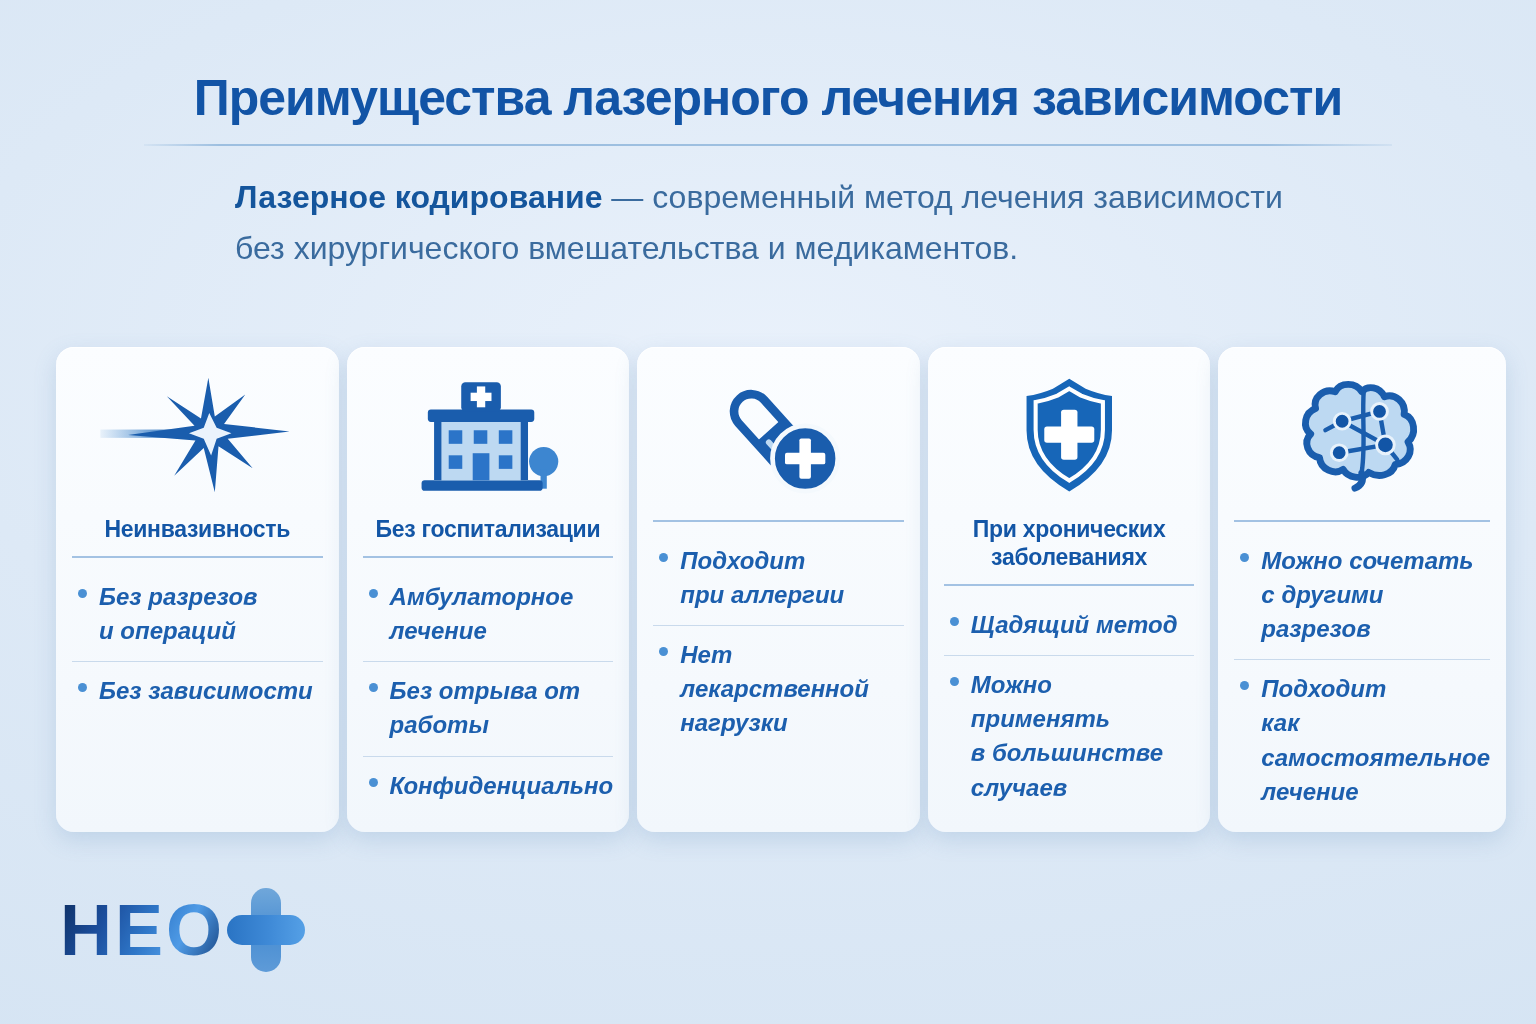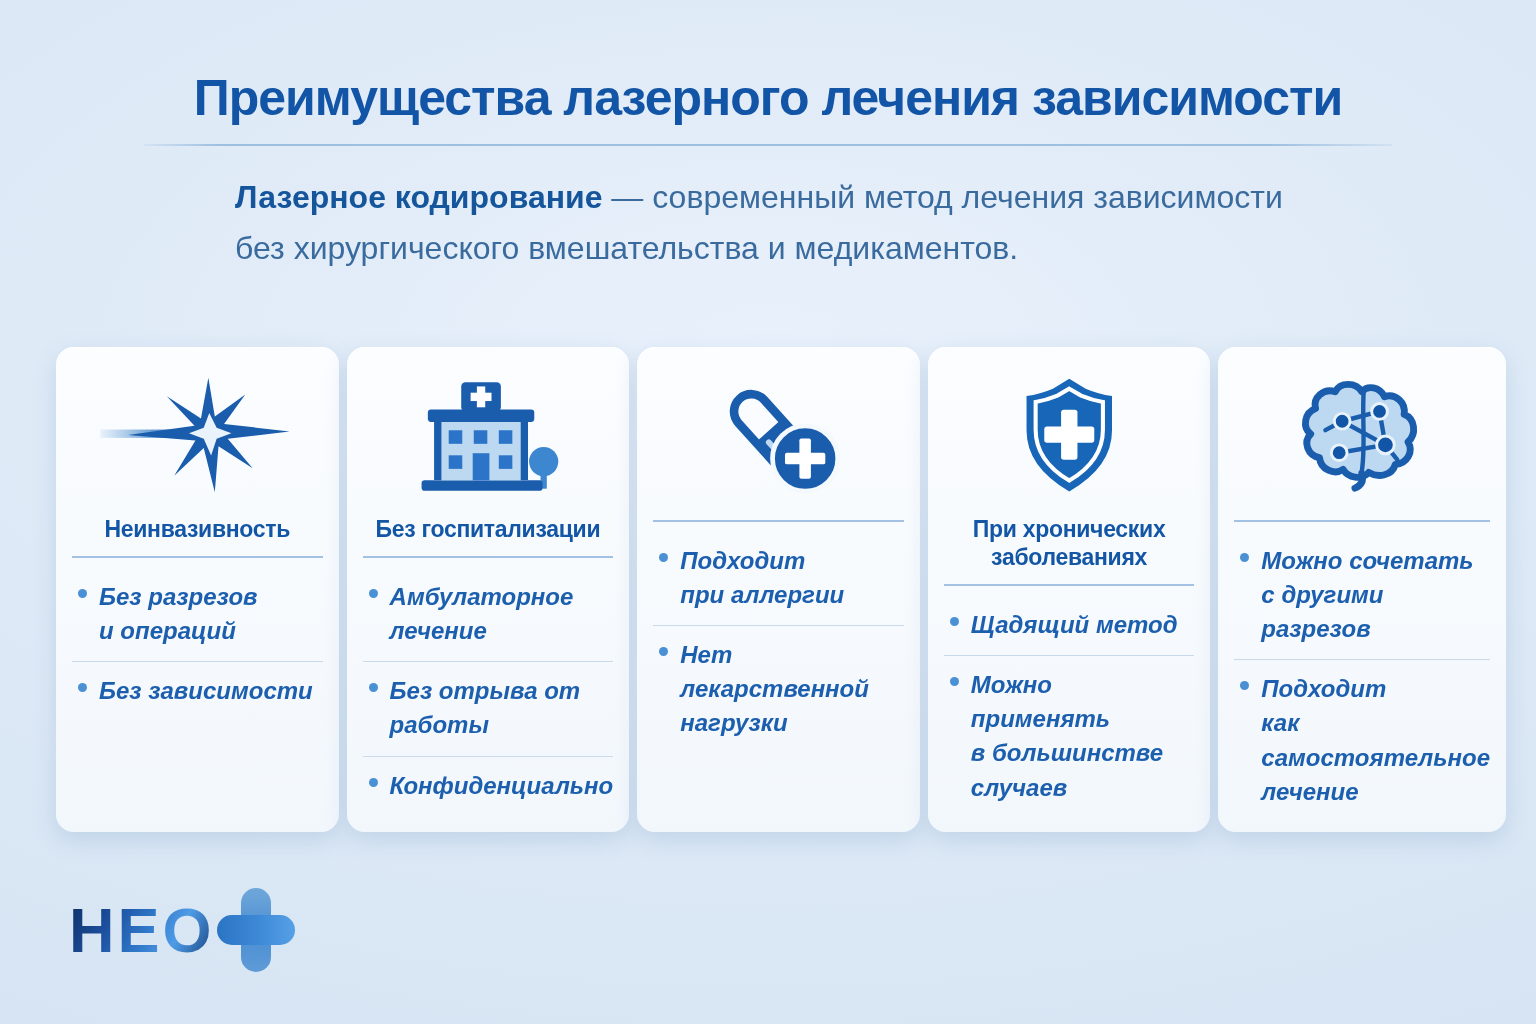--- a/index.html
+++ b/index.html
@@ -90,29 +90,28 @@
     color: #1c5fae;
     line-height: 1.42;
     white-space: pre-line;
     font-style: italic;
   }
 
   
   .footer { margin: 56px 0 0 60px; }
   .logo { display: flex; align-items: center; }
   .logo-text {
-    font-size: 63px;
+    font-size: 72px;
     font-weight: 800;
     letter-spacing: 3px;
     line-height: 0.9;
     background: linear-gradient(118deg, #0e2f63 0%, #1c4f9e 28%, #2f77c8 52%, #4f9be6 72%, #123c78 100%);
     -webkit-background-clip: text;
     background-clip: text;
     color: transparent;
-    margin-left: 9px;
   }
   .logo-plus { position: relative; width: 78px; height: 84px; margin-left: 2px; }
   .logo-plus::before { 
     content: "";
     position: absolute;
     left: 50%; top: 0; bottom: 0;
     width: 30px;
     transform: translateX(-50%);
     border-radius: 15px;
     background: linear-gradient(180deg, #70a7da 0%, #4a8ed2 55%, #5e9bd8 100%);

